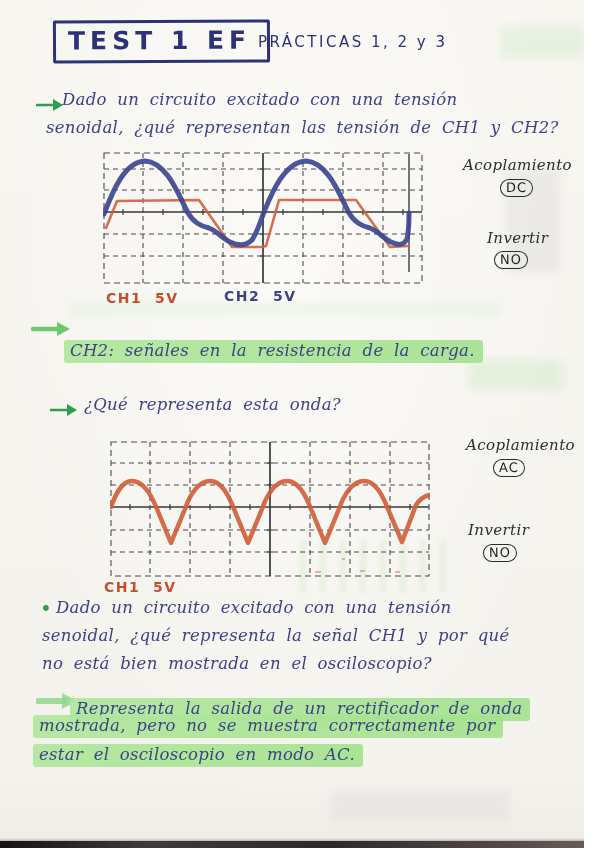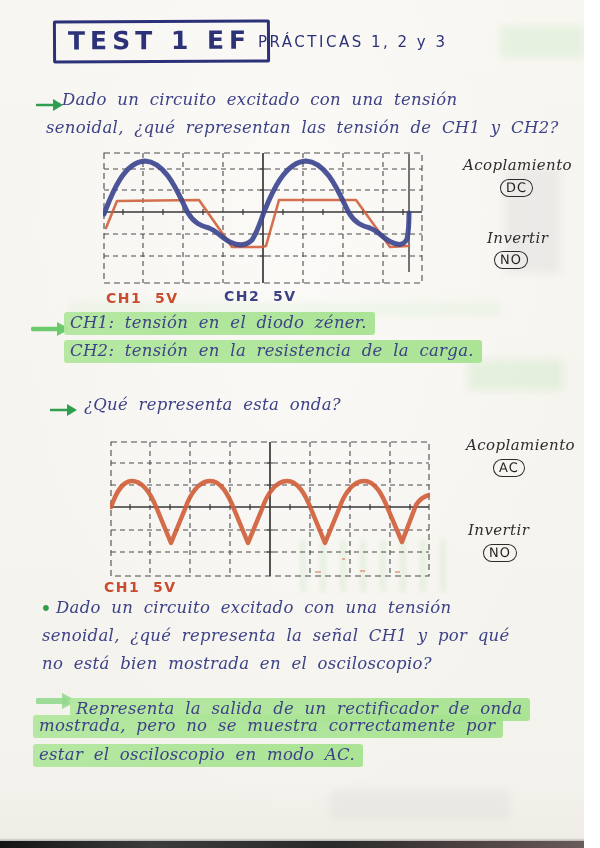--- a/index.html
+++ b/index.html
@@ -136,22 +136,21 @@
   <span class="scopelabel" style="left:487px;top:229px;">Invertir</span>
   <span class="setting-box" style="left:494px;top:251px;">NO</span>
 
   <span class="chlabel ch-red" style="left:106px;top:290px;">CH1  5V</span>
   <span class="chlabel ch-blue" style="left:208px;top:288px;margin-left:16px;">CH2  5V</span>
 
   <svg class="arrow" style="left:31px;top:320px;" width="40" height="18" viewBox="0 0 40 18">
     <path d="M2,9 L28,9" stroke="#6cc96c" stroke-width="4.5" stroke-linecap="round" fill="none"></path>
     <polygon points="26,2 39,9 26,16" fill="#6cc96c"></polygon>
   </svg>
-  <span class="hw hl" style="left:64px;top:312px;">CH1: tensión en el diodo zéner.</span>
-  <span class="hw hl" style="left:64px;top:340px;">CH2: tensión en la resistencia de la carga.</span>
+  <span class="hw hl" style="left:64px;top:340px;">CH2: señales en la resistencia de la carga.</span>
 
   <svg class="arrow" style="left:50px;top:402px;" width="28" height="16" viewBox="0 0 28 16">
     <path d="M1,8 L19,8" stroke="#2f9e4f" stroke-width="2.6" stroke-linecap="round" fill="none"></path>
     <polygon points="17,2 27,8 17,14" fill="#2f9e4f"></polygon>
   </svg>
   <span class="hw" style="left:84px;top:395px;">¿Qué representa esta onda?</span>
 
   <svg class="scope" style="left:110px;top:441px;" width="320" height="136" viewBox="0 0 320 136">
     <g stroke="#4b4b4b" stroke-width="1.1" fill="none">
       <rect x="1" y="1" width="318" height="134" stroke-dasharray="6 4"></rect>

